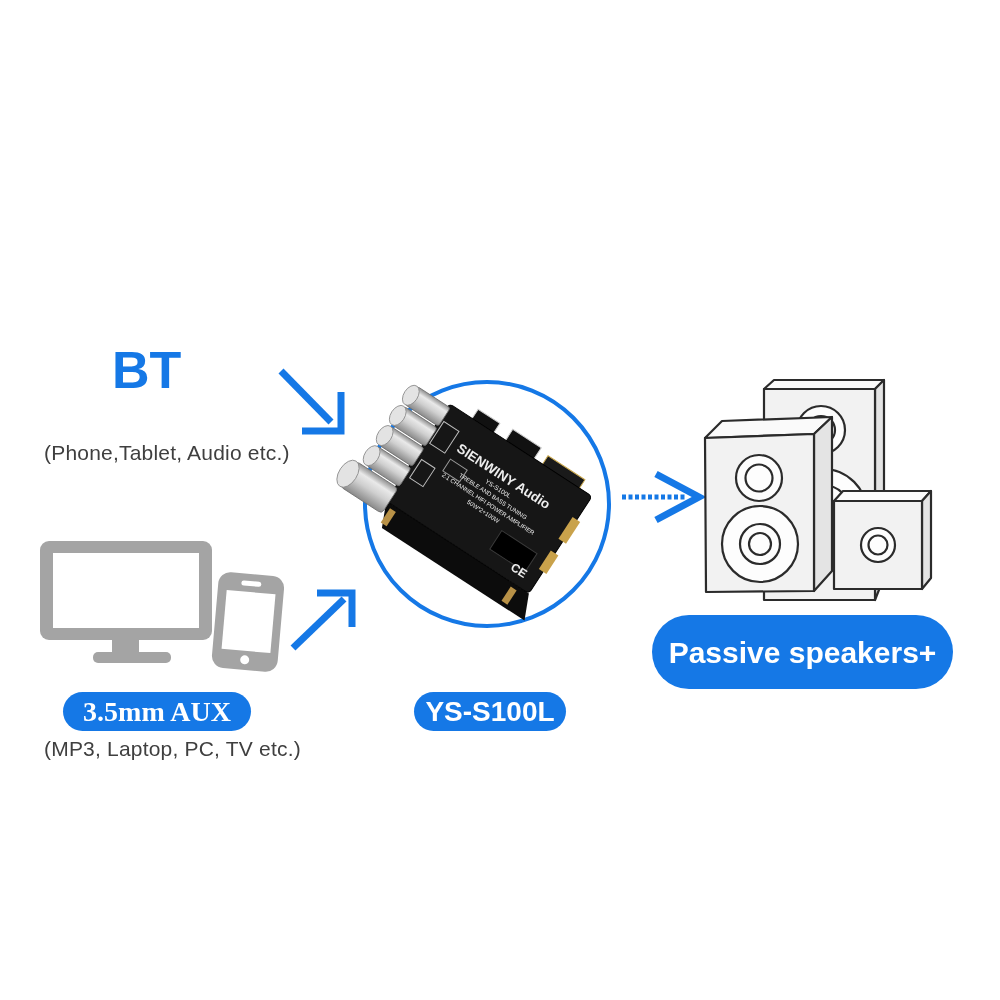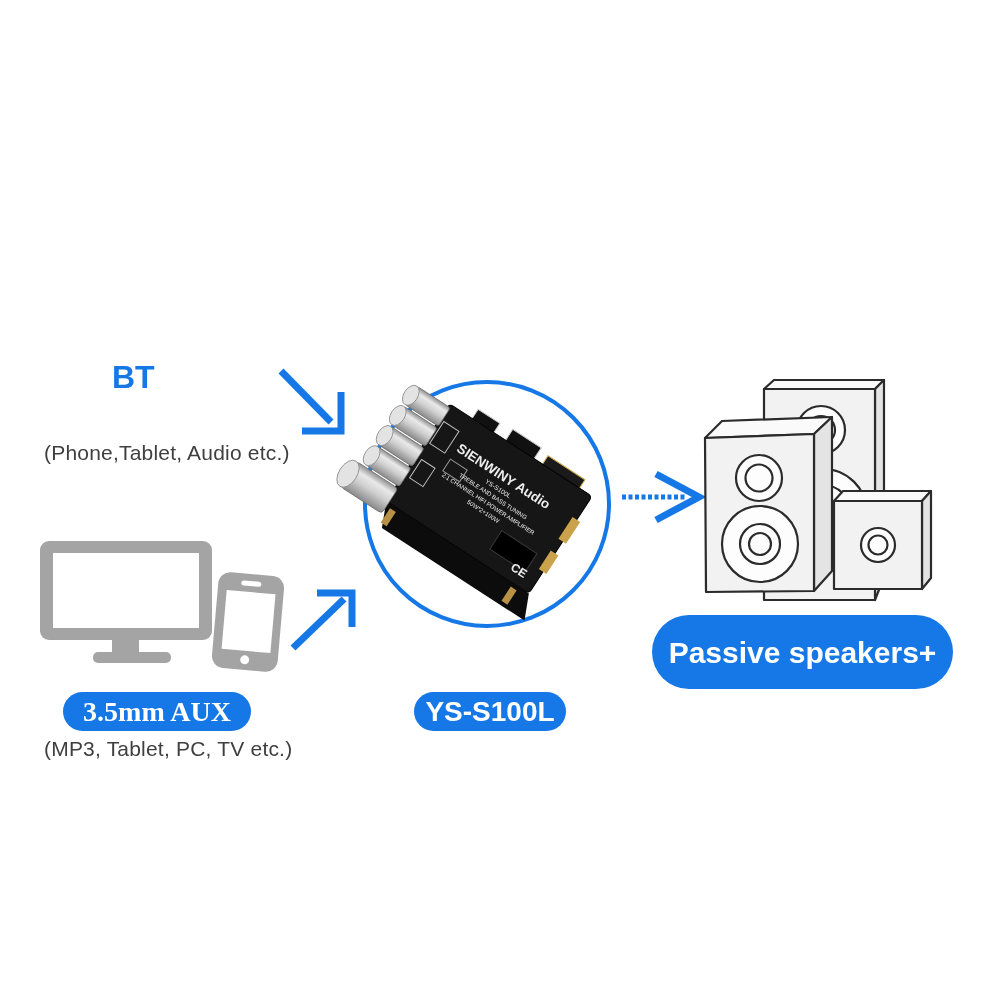--- a/index.html
+++ b/index.html
@@ -7,21 +7,21 @@
     --icon-gray:#A4A4A4;
     --caption-gray:#3F3F3F;
   }
   html,body{margin:0;padding:0;background:#fff;}
   .canvas{
     position:relative;width:1000px;height:1000px;background:#ffffff;overflow:hidden;
     font-family:"Liberation Sans",sans-serif;
   }
   .diagram-svg{position:absolute;left:0;top:0;}
   .bt-title{
-    position:absolute;left:112px;top:361px;font-size:32px;font-weight:bold;
+    position:absolute;left:112px;top:344px;font-size:52px;font-weight:bold;
     color:var(--accent-blue);line-height:1;text-align:center;
   }
   .caption{
     position:absolute;color:var(--caption-gray);font-size:21px;letter-spacing:0.2px;
     white-space:nowrap;
   }
   .bt-caption{left:44px;top:441px;}
   .aux-caption{left:44px;top:737px;}
   .pill{
     position:absolute;background:var(--accent-blue);color:#ffffff;font-weight:bold;
@@ -173,21 +173,21 @@
       </g>
     </g>
   </svg>
 
   <div class="bt-title">BT</div>
 
   <div class="caption bt-caption">(Phone,Tablet, Audio etc.)</div>
 
   <div class="pill pill-aux">3.5mm AUX</div>
 
-  <div class="caption aux-caption">(MP3, Tablet, PC, TV etc.)</div>
+  <div class="caption aux-caption">(MP3, Laptop, PC, TV etc.)</div>
 
   <div class="pill pill-model">YS-S100L</div>
 
   <div class="pill pill-passive">
     <span>Passive speakers+</span>
   </div>
 
 </div>
 
 </body></html>

